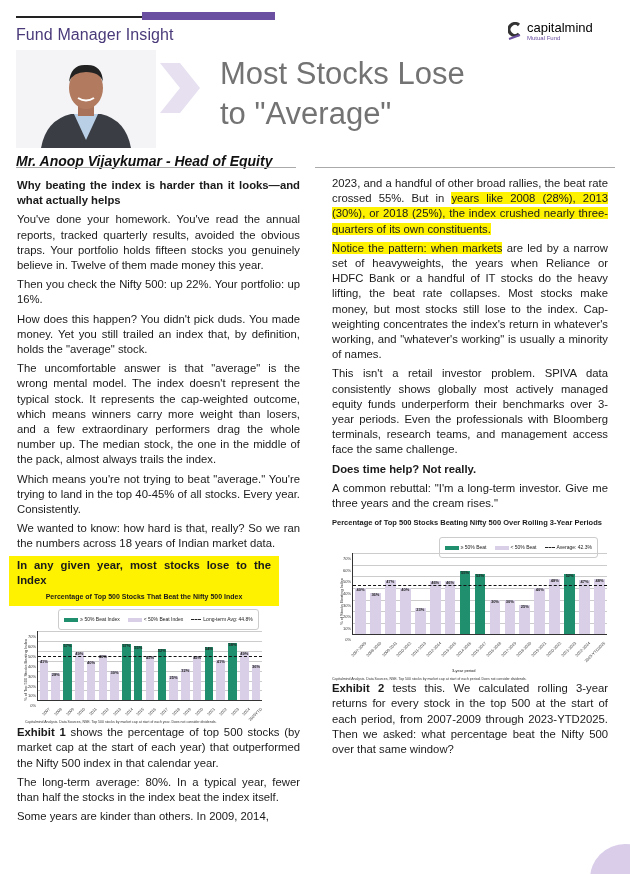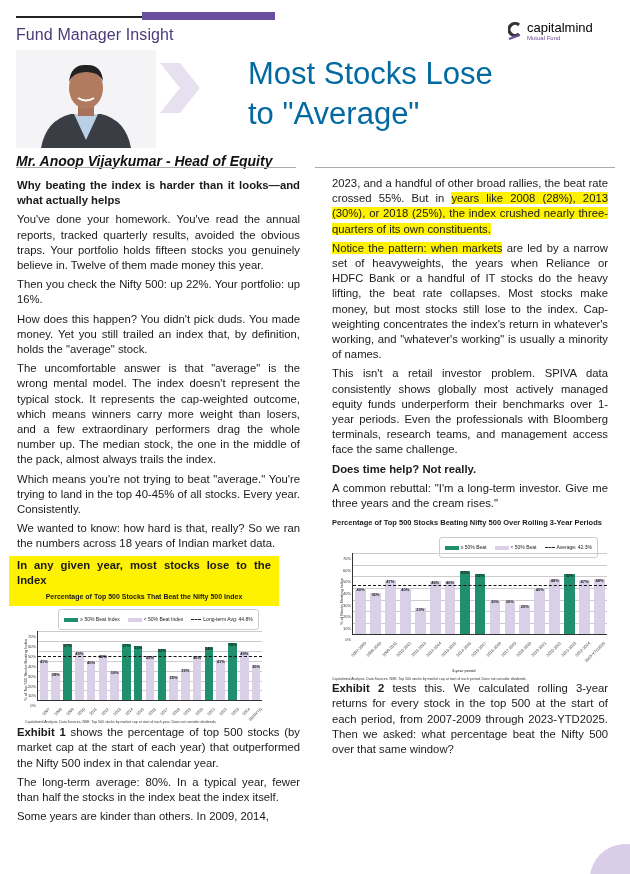--- a/index.html
+++ b/index.html
@@ -7,21 +7,21 @@
   .top-rule { position: absolute; left: 16px; top: 16px; width: 126px; height: 2px; background: #222; }
   .top-bar { position: absolute; left: 142px; top: 12px; width: 133px; height: 8px; background: #6b4fa1; }
   .eyebrow { position: absolute; left: 16px; top: 26px; font-size: 16px; color: #4a3a7a; font-weight: normal; letter-spacing: 0.1px; }
   .logo { position: absolute; left: 508px; top: 21px; display: flex; align-items: center; gap: 5px; }
   .logo-mark { width: 14px; height: 18px; position: relative; }
   .logo-text { display: flex; flex-direction: column; line-height: 1; }
   .logo-name { font-size: 13px; color: #000000; }
   .logo-sub { font-size: 6px; color: #6b4fa1; margin-top: 1px; }
   .photo { position: absolute; left: 16px; top: 50px; width: 140px; height: 98px; overflow: hidden; background: #f7f7f9; }
   .chevron { position: absolute; left: 155px; top: 58px; width: 50px; height: 60px; }
-  .title { position: absolute; left: 220px; top: 54px; font-size: 31px; line-height: 40px; color: #0369a1; font-weight: normal; margin-left: 28px; }
+  .title { position: absolute; left: 220px; top: 54px; font-size: 31px; line-height: 40px; color: #737373; font-weight: normal; }
   .byline { position: absolute; left: 16px; top: 153px; font-size: 14px; font-style: italic; font-weight: bold; color: #111; }
   .rule { position: absolute; left: 16px; top: 167px; width: 280px; height: 1px; background: #aaa; }
   .rule2 { position: absolute; left: 315px; top: 167px; width: 300px; height: 1px; background: #aaa; }
   .col { position: absolute; font-size: 11.3px; line-height: 15.2px; color: #1a1a1a; text-align: justify; }
   .col p { margin-bottom: 4px; }
   .col h3 { font-size: 11.3px; font-weight: bold; line-height: 15.2px; margin-bottom: 4px; }
   .col-left { left: 17px; top: 178px; width: 283px; }
   .col-right { left: 332px; top: 176px; width: 276px; }
   .hl { background: #fff200; }
   .hl-block { background: #fff200; margin-left: -8px; padding: 2px 8px; width: 270px; }
@@ -184,21 +184,21 @@
   </div>
 
   <p style="margin-top:4px"><b>Exhibit 1</b><span> shows the percentage of top 500 stocks (by market cap at the start of each year) that outperformed the Nifty 500 index in that calendar year.</span></p>
   <p>The long-term average: 80%. In a typical year, fewer than half the stocks in the index beat the index itself.</p>
   <p>Some years are kinder than others. In 2009, 2014,</p>
 </div>
 
 <div class="col col-right">
   <p><span>2023, and a handful of other broad rallies, the beat rate crossed 55%. But in </span><span class="hl">years like 2008 (28%), 2013 (30%), or 2018 (25%), the index crushed nearly three-quarters of its own constituents.</span></p>
   <p><span class="hl">Notice the pattern: when markets</span><span> are led by a narrow set of heavyweights, the years when Reliance or HDFC Bank or a handful of IT stocks do the heavy lifting, the beat rate collapses. Most stocks make money, but most stocks still lose to the index. Cap-weighting concentrates the index's return in whatever's working, and "whatever's working" is usually a minority of names.</span></p>
-  <p>This isn't a retail investor problem. SPIVA data consistently shows globally most actively managed equity funds underperform their benchmarks over 1-year periods. Even the professionals with Bloomberg terminals, research teams, and management access face the same challenge.</p>
+  <p>This isn't a retail investor problem. SPIVA data consistently shows globally most actively managed equity funds underperform their benchmarks over 3-year periods. Even the professionals with Bloomberg terminals, research teams, and management access face the same challenge.</p>
   <h3>Does time help? Not really.</h3>
   <p>A common rebuttal: "I'm a long-term investor. Give me three years and the cream rises."</p>
 
   <div class="chart" id="chart2" style="height:160px;">
     <div class="chart-title" style="text-align:left; font-size:7.5px;">Percentage of Top 500 Stocks Beating Nifty 500 Over Rolling 3-Year Periods</div>
     <div class="legend" style="position:absolute; right:10px; top:22px; margin:0;">
       <span><span class="sw" style="background:#1f8f6e"></span><span>≥ 50% Beat</span></span>
       <span><span class="sw" style="background:#d9d0e8"></span><span>&lt; 50% Beat</span></span>
       <span><span class="dash"></span><span>Average: 42.3%</span></span>
     </div>

